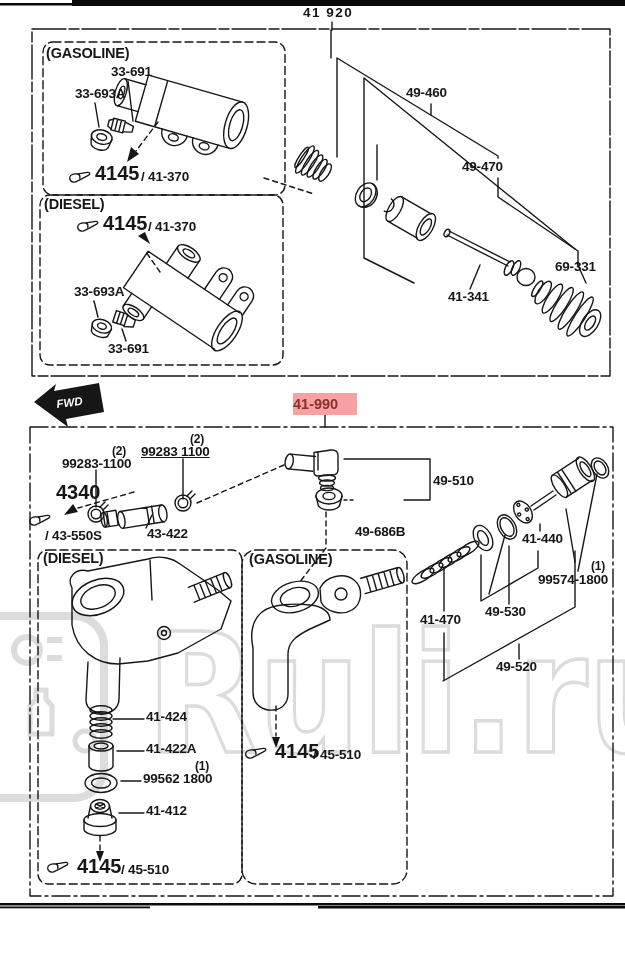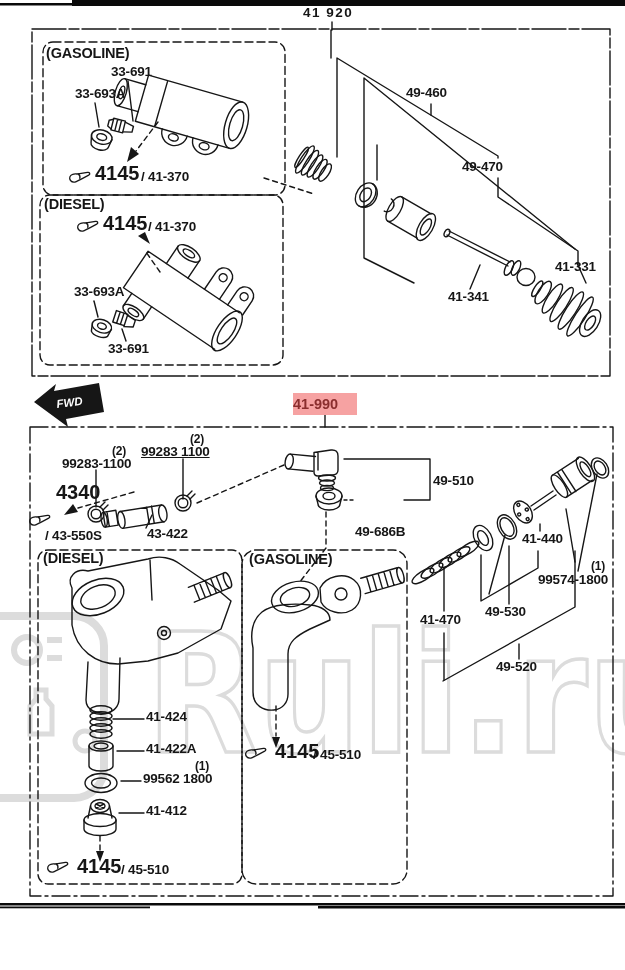--- a/index.html
+++ b/index.html
@@ -340,21 +340,21 @@
     <span class="lb" style="left:141px;top:170px;">/ 41-370</span>
 
     <span class="lb ttl" style="left:44px;top:197px;">(DIESEL)</span>
     <span class="lb big" style="left:103px;top:213px;">4145</span>
     <span class="lb" style="left:148px;top:220px;">/ 41-370</span>
     <span class="lb" style="left:74px;top:285px;">33-693A</span>
     <span class="lb" style="left:108px;top:342px;">33-691</span>
 
     <span class="lb" style="left:406px;top:86px;">49-460</span>
     <span class="lb" style="left:462px;top:160px;">49-470</span>
-    <span class="lb" style="left:555px;top:260px;">41-331</span>
+    <span class="lb" style="left:555px;top:260px;">69-331</span>
     <span class="lb" style="left:448px;top:290px;">41-341</span>
 
     <span class="lb sm" style="left:112px;top:445px;">(2)</span>
     <span class="lb" style="left:62px;top:457px;">99283-1100</span>
     <span class="lb sm" style="left:190px;top:433px;">(2)</span>
     <span class="lb" style="left:141px;top:445px;text-decoration:underline;">99283 1100</span>
 
     <span class="lb big" style="left:56px;top:482px;">4340</span>
     <span class="lb" style="left:45px;top:529px;">/ 43-550S</span>
     <span class="lb" style="left:119px;top:527px;margin-left:28px;">43-422</span>

